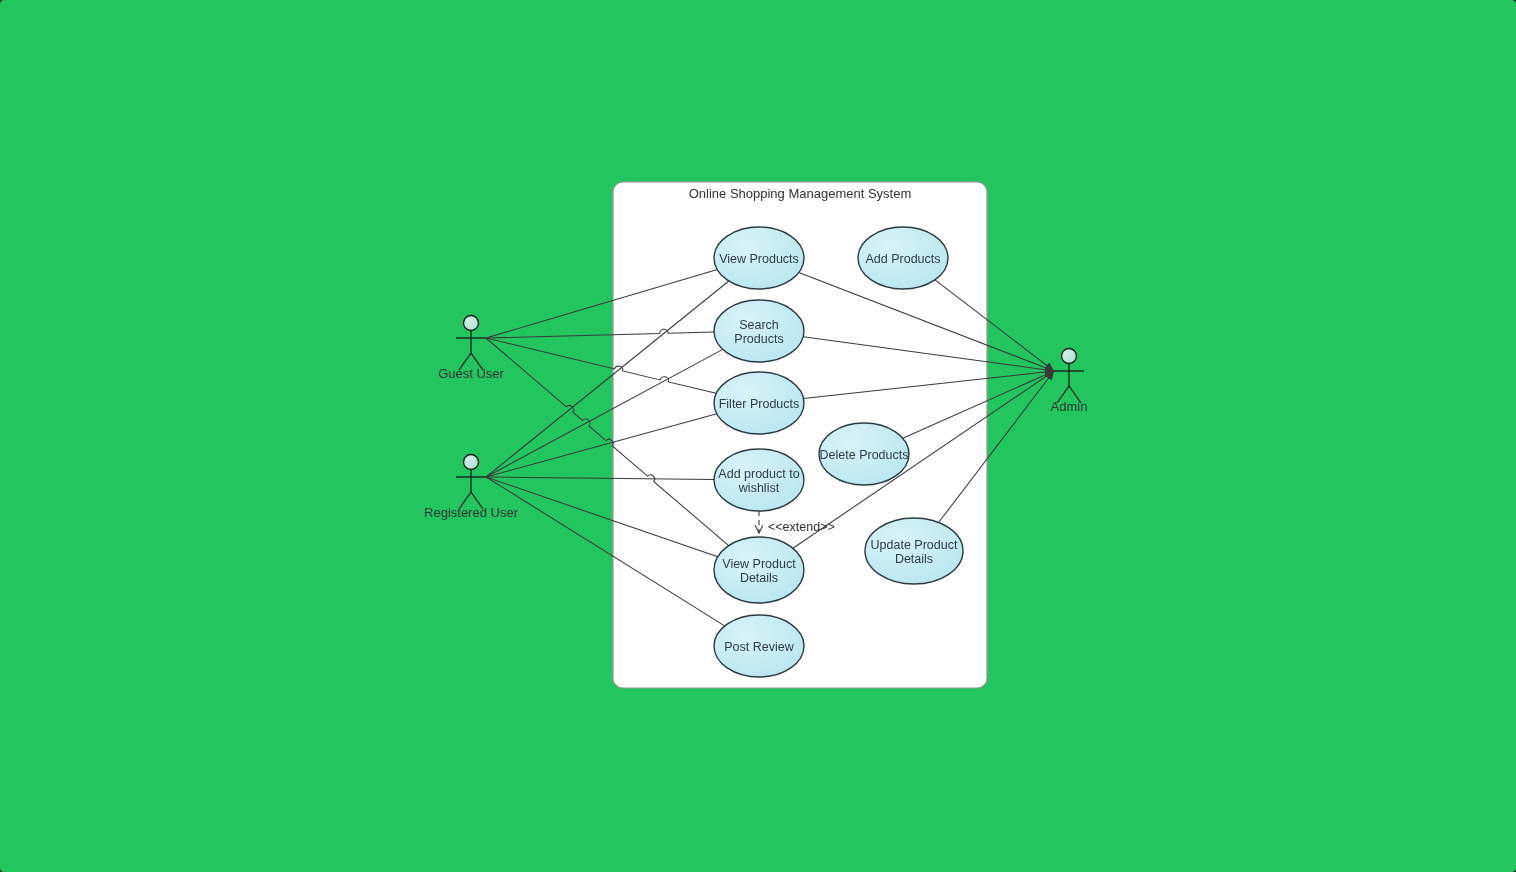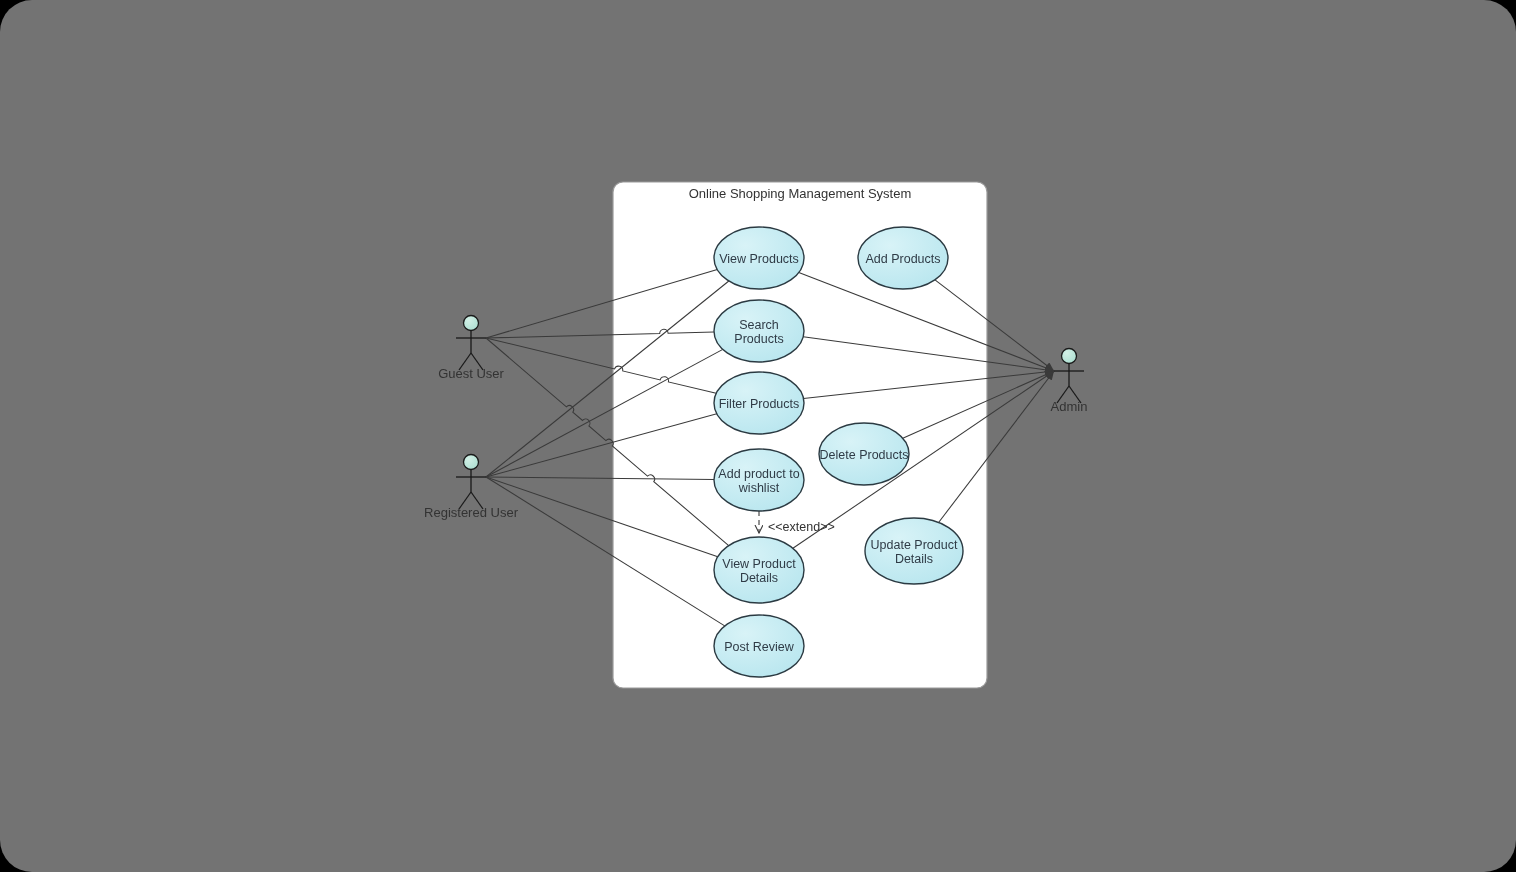--- a/index.html
+++ b/index.html
@@ -11,22 +11,22 @@
   body {
     width: 1516px;
     height: 872px;
     overflow: hidden;
     font-family: "Liberation Sans", sans-serif;
   }
   #page {
     position: relative;
     width: 1516px;
     height: 872px;
-    background: #737373;
-    border-radius: 32px;
+    background: #22c55e;
+    border-radius: 4px;
     overflow: hidden;
   }
   #diagram-svg {
     position: absolute;
     left: 0;
     top: 0;
     width: 1516px;
     height: 872px;
     display: block;
   }

